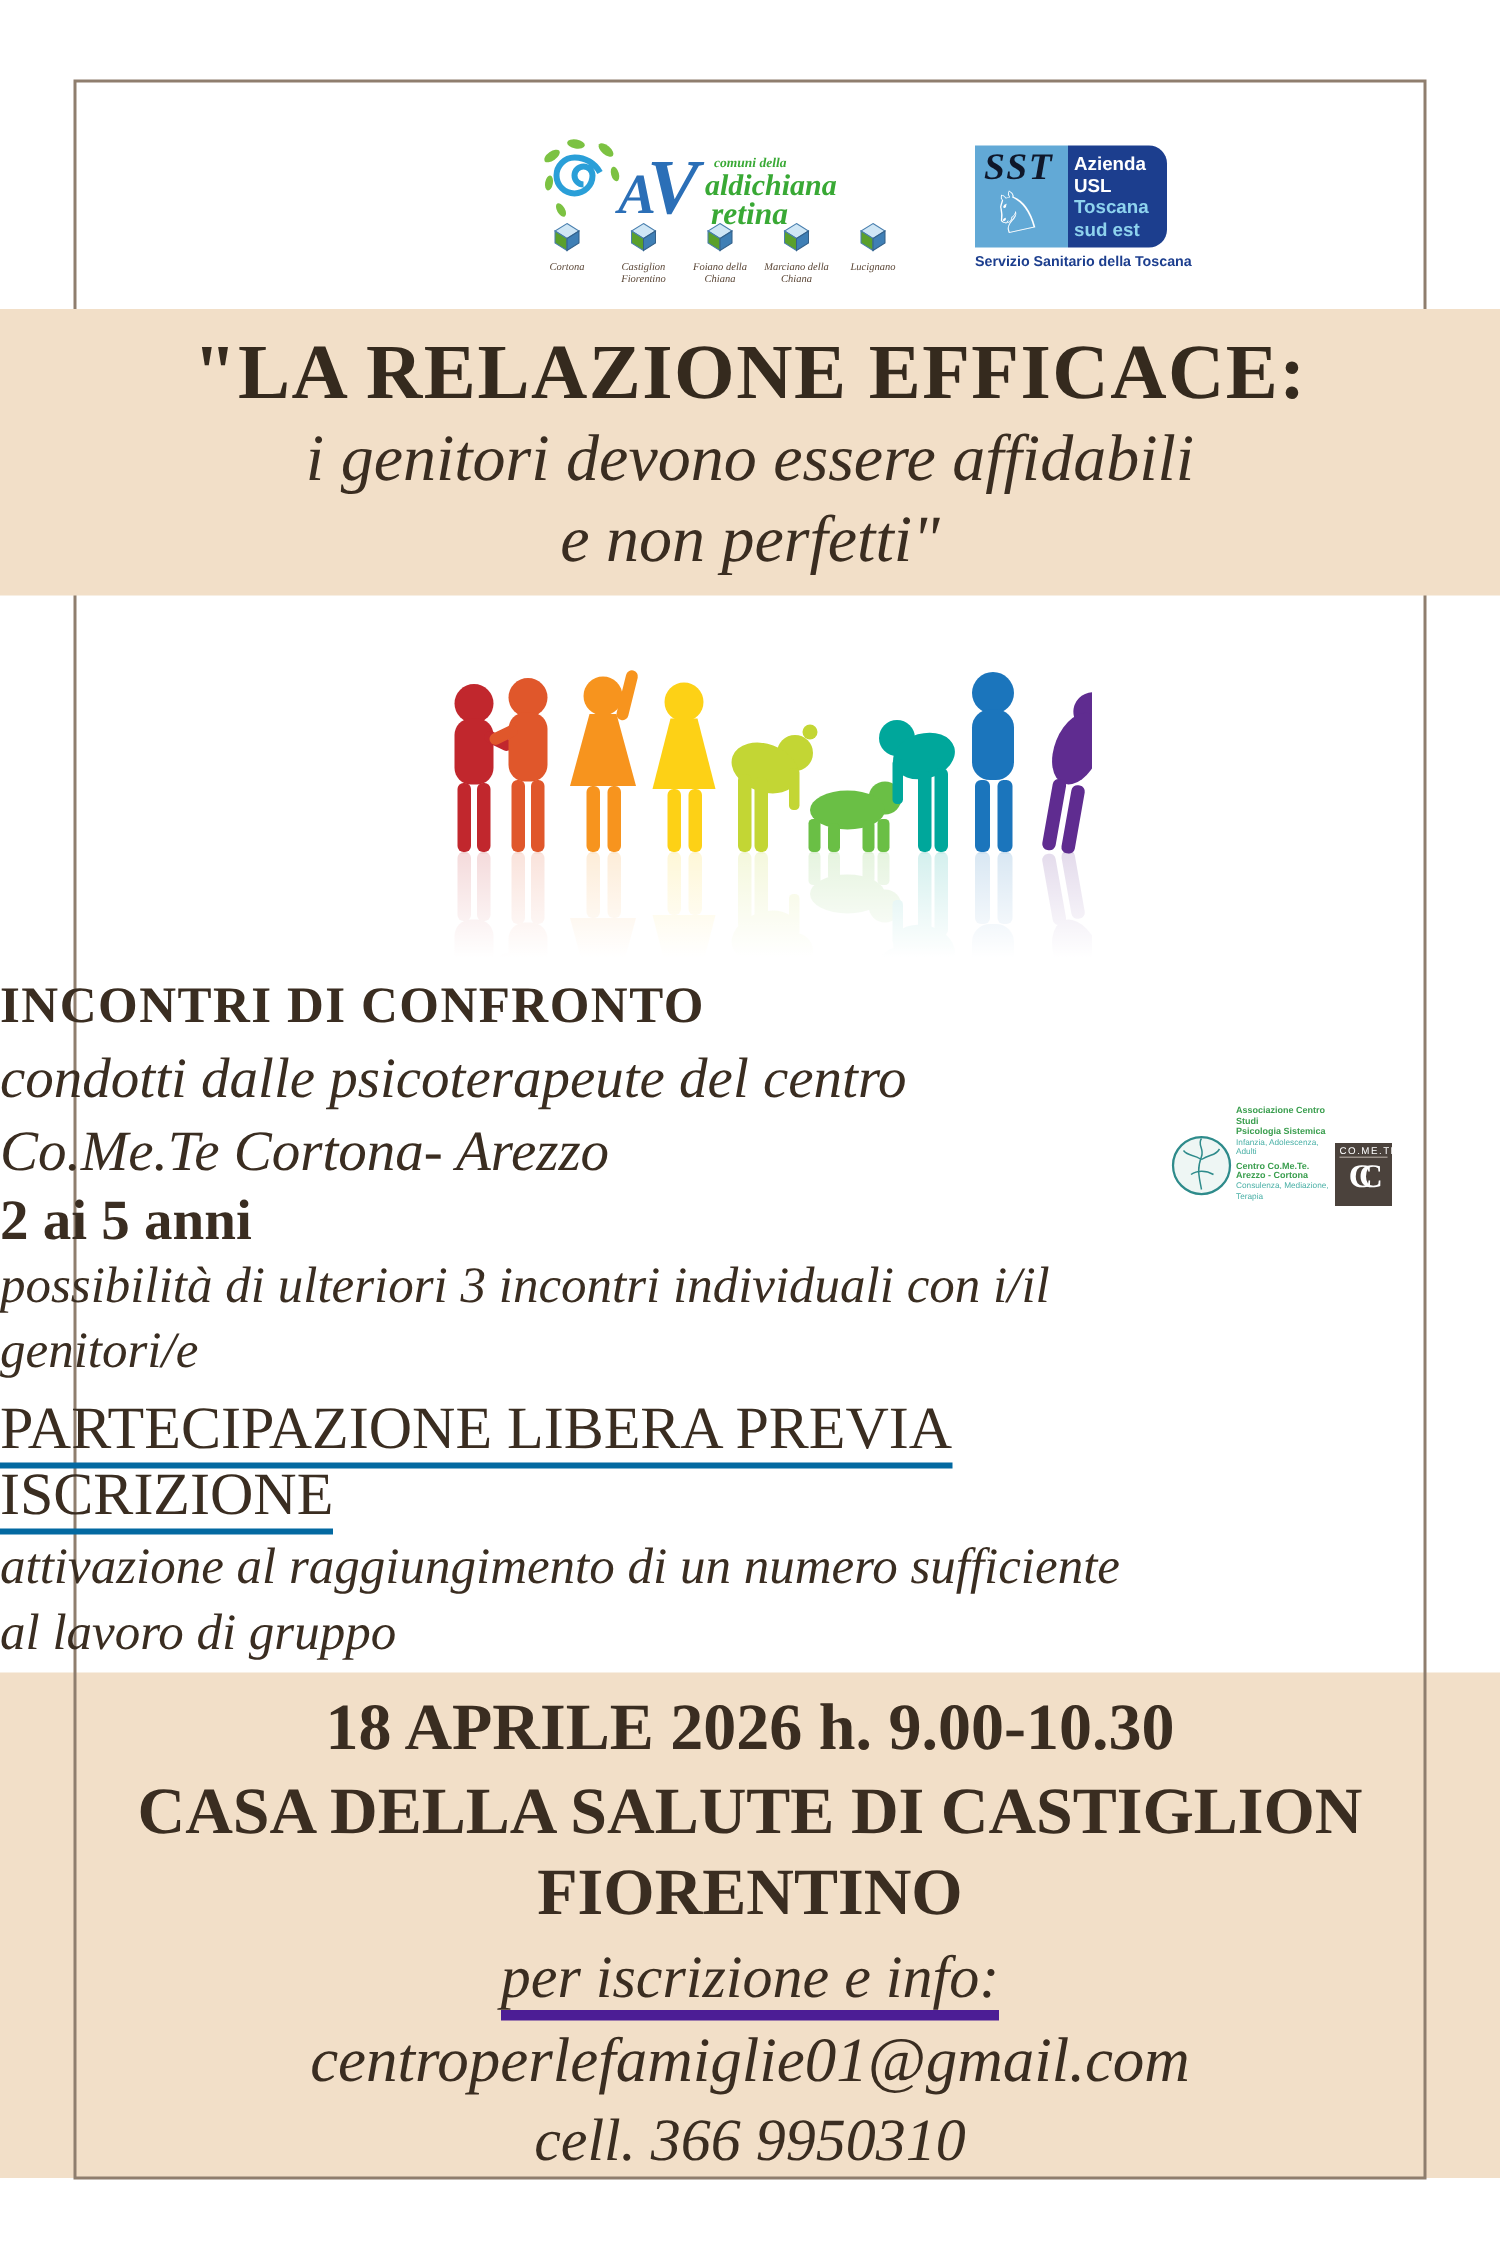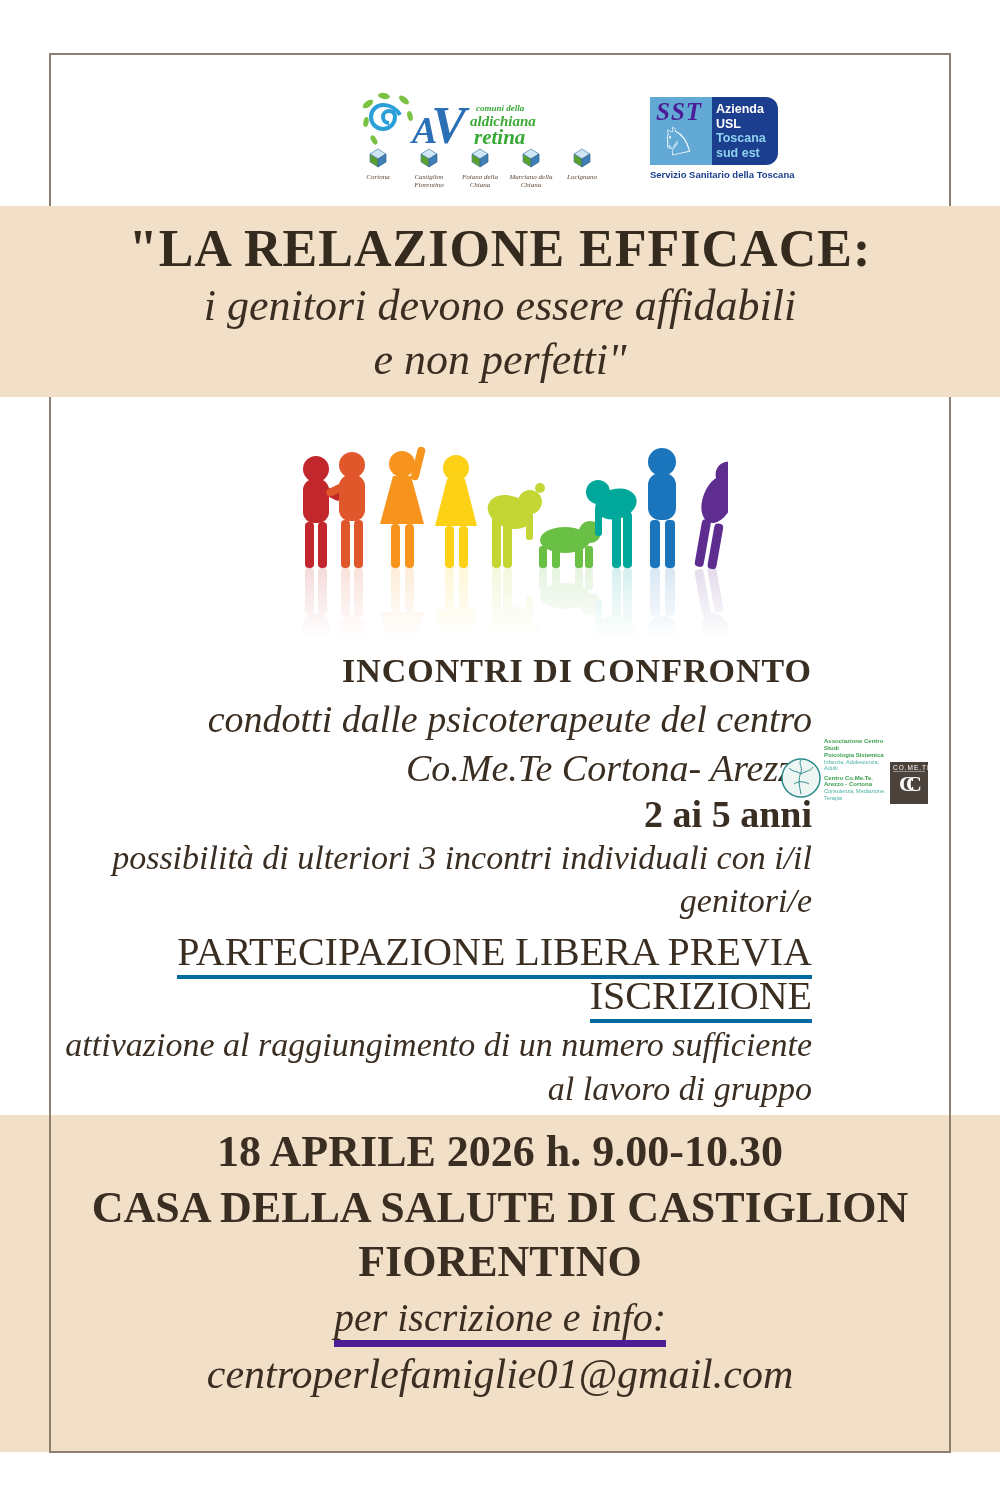--- a/index.html
+++ b/index.html
@@ -16,43 +16,43 @@
   .band-bottom{top:1115px;height:337px;z-index:0;}
   
   .vald{left:358px;top:92px;width:300px;z-index:3;}
   .vald-row{display:flex;align-items:flex-start;}
   .vald-text{position:relative;margin-left:-8px;margin-top:8px;line-height:1;}
   .av{font-style:italic;font-weight:bold;color:#2b6fb7;}
   .av .a{font-size:38px;}
   .av .v{font-size:52px;margin-left:-6px;}
   .vald-names{position:absolute;left:58px;top:4px;white-space:nowrap;color:#39a935;font-style:italic;font-weight:bold;}
   .vald-small{font-size:9px;font-weight:bold;display:block;margin-left:6px;}
-  .vald-n1{font-size:15px;display:block;margin-top:1px;}
+  .vald-n1{font-size:20px;display:block;margin-top:1px;}
   .vald-n2{font-size:21px;display:block;margin-left:4px;margin-top:-2px;}
   .towns{position:absolute;left:-4px;top:56px;width:252px;display:flex;justify-content:space-between;}
   .town{width:48px;text-align:center;}
   .town-label{font-size:7px;font-style:italic;color:#5a4636;line-height:1.15;display:block;margin-top:1px;}
   .sst{left:650px;top:97px;width:150px;z-index:3;}
   .sst-row{display:flex;}
   .sst-square{width:62px;height:68px;background:#62a9d6;position:relative;}
-  .sst-acronym{position:absolute;top:1px;left:6px;color:#4c1d95;font-weight:bold;font-style:italic;font-size:25px;letter-spacing:1px;}
+  .sst-acronym{position:absolute;top:1px;left:6px;color:#0f172a;font-weight:bold;font-style:italic;font-size:25px;letter-spacing:1px;}
   .pegasus{position:absolute;left:10px;top:22px;color:#ffffff;font-size:38px;transform:rotate(-12deg);font-family:"DejaVu Sans",sans-serif;}
   .sst-box{width:66px;height:68px;background:#1c3e8e;border-radius:0 12px 12px 0;padding:5px 0 0 4px;box-sizing:border-box;font-family:"Liberation Sans",sans-serif;font-weight:bold;font-size:12.5px;line-height:1.16;}
   .sst-box .w{color:#ffffff;display:block;}
   .sst-box .c{color:#8ed3ee;display:block;}
   .sst-caption{margin-top:4px;width:140px;text-align:center;color:#1c3e8e;font-family:"Liberation Sans",sans-serif;font-weight:bold;font-size:9.5px;white-space:nowrap;}
   
   .title-band{left:0;top:206px;width:1000px;z-index:3;text-align:center;}
   .t1{font-size:52px;font-weight:bold;letter-spacing:1px;line-height:58px;margin-top:14px;color:#352a1e;}
   .t2{font-size:44px;font-style:italic;line-height:56px;}
   .t3{font-size:44px;font-style:italic;line-height:52px;}
   
   .children{left:278px;top:443px;width:450px;height:195px;z-index:3;}
   
-  .content{left:0;top:648px;width:812px;z-index:3;text-align:right;}
+  .content{left:0;top:648px;width:812px;z-index:3;text-align:left;}
   .b1{font-size:34px;font-weight:bold;letter-spacing:1px;line-height:46px;}
   .b2{font-size:38px;font-style:italic;line-height:50px;}
   .b3{font-size:38px;font-style:italic;line-height:48px;}
   .b4{font-size:38px;line-height:50px;}
   .b4 b{font-weight:bold;}
   .b5{font-size:38px;font-weight:bold;line-height:44px;}
   .b6{font-size:34px;font-style:italic;line-height:44px;}
   .b7{font-size:34px;font-style:italic;line-height:42px;}
   .b8{font-size:40px;line-height:44px;margin:8px 0 4px 0;}
   .b8 span{border-bottom:4px solid #0369a1;padding-bottom:1px;}
@@ -300,13 +300,14 @@
     <span class="cc">CC</span>
   </div>
 </div>
 
 <div class="abs footer">
   <div class="f1">18 APRILE 2026 h. 9.00-10.30</div>
   <div class="f2">CASA DELLA SALUTE DI CASTIGLION</div>
   <div class="f3">FIORENTINO</div>
   <div class="f4"><span>per iscrizione e info:</span></div>
   <div class="f5">centroperlefamiglie01@gmail.com</div>
+  <div class="f6">cell. 366 9950310</div>
 </div>
 
 </body></html>

